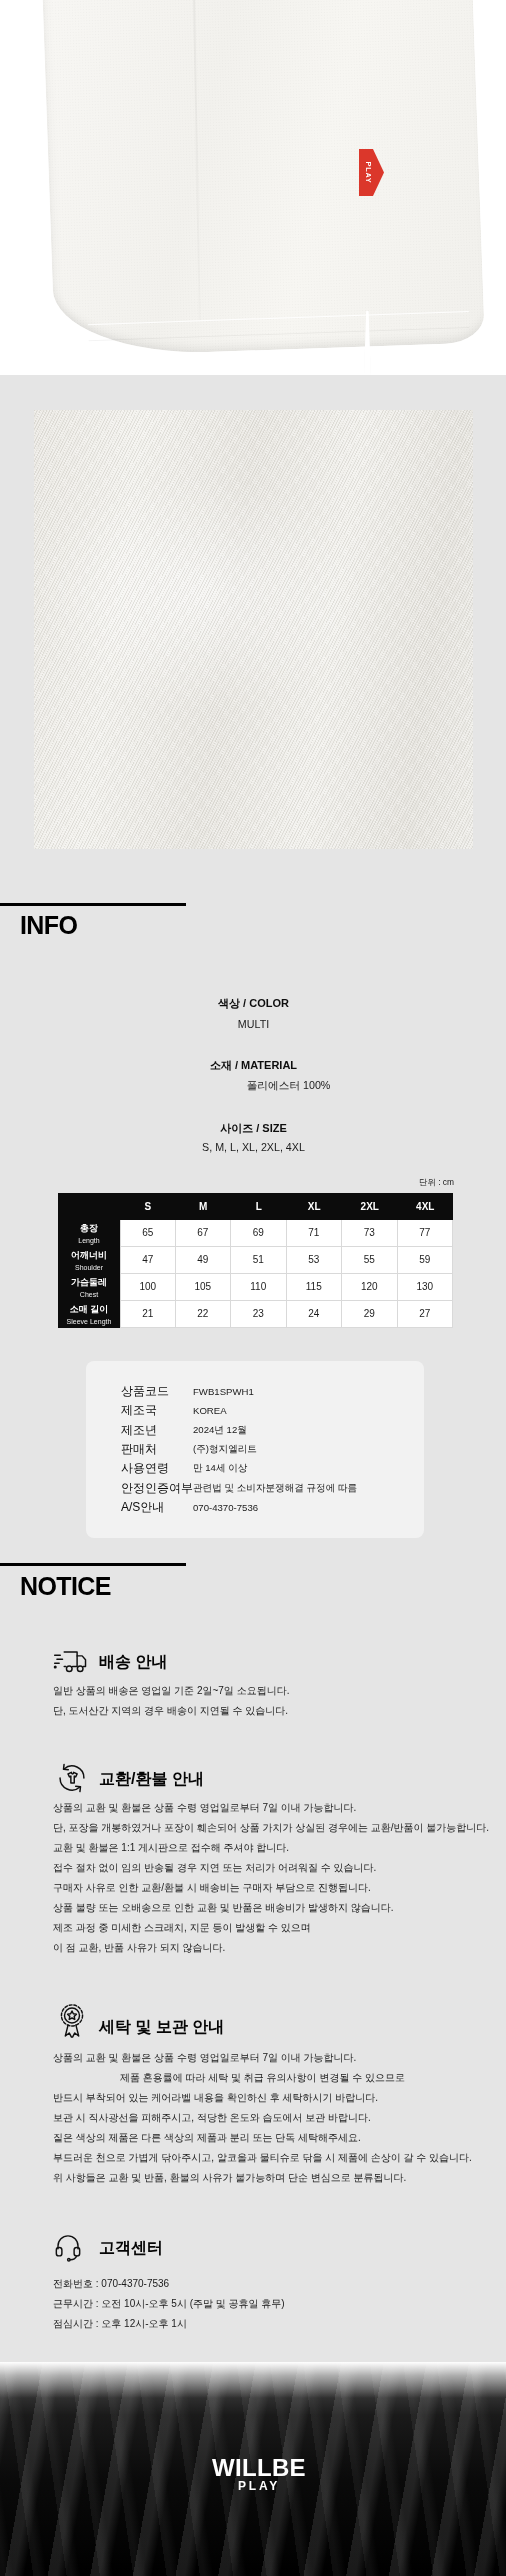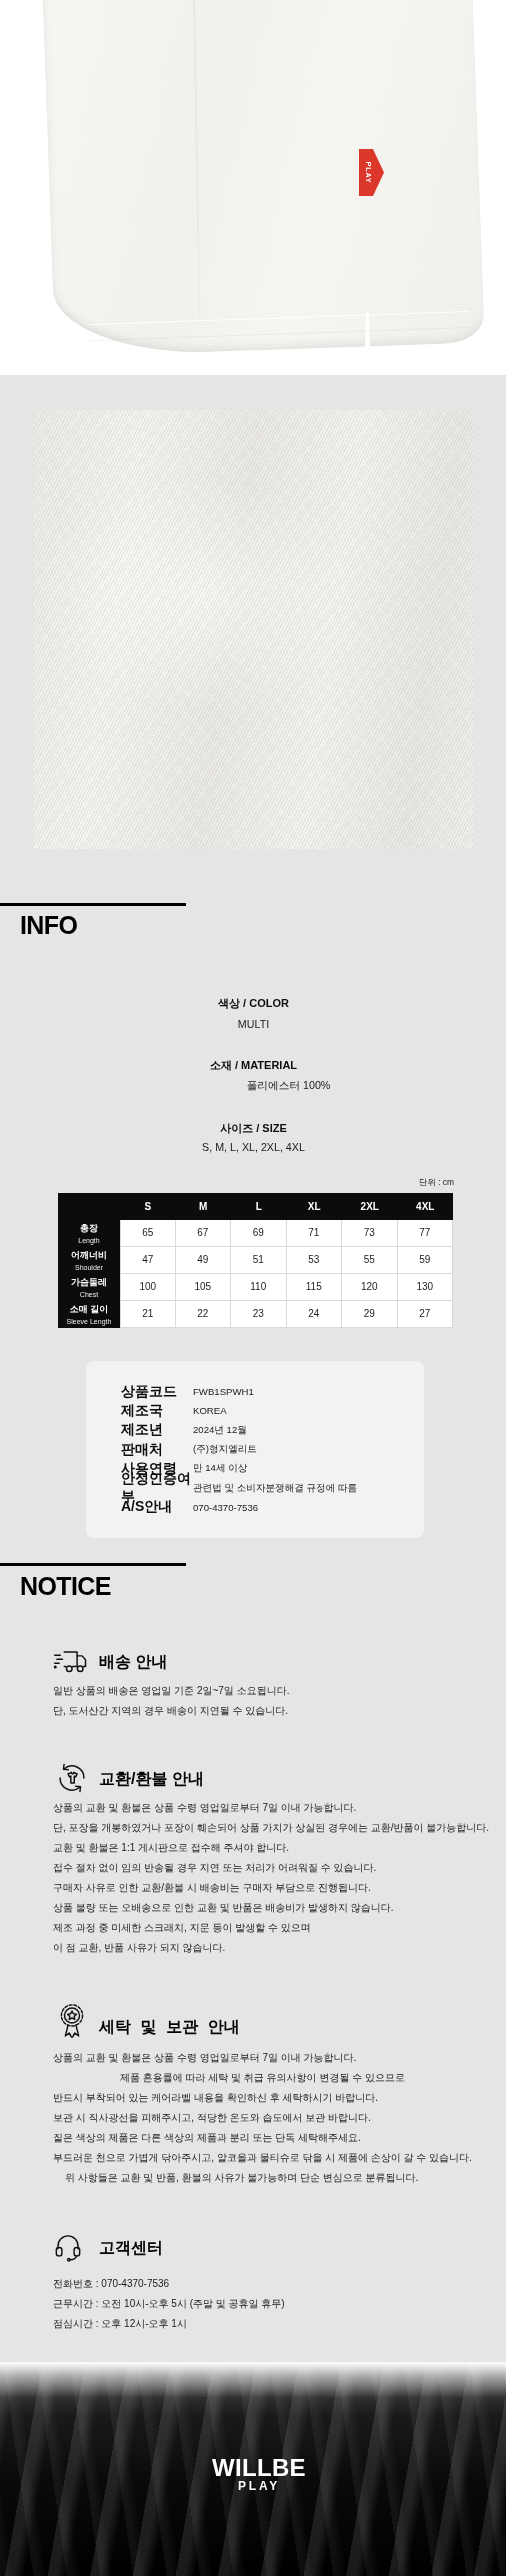--- a/index.html
+++ b/index.html
@@ -60,21 +60,21 @@
   .st-label .en { font-size:7px; font-weight:400; color:#f0f0f0; margin-top:1.1px; }
   .st-cell { background:#fff; height:27px; display:flex; align-items:center; justify-content:center;
     font-size:10px; color:#1c1c1c; border-right:0.6px solid #d9d9d9; border-bottom:0.6px solid #d9d9d9; }
   .st-cell.first { border-left:0.6px solid #d9d9d9; }
 
   
   .details-box { position:absolute; left:86px; top:1361px; width:338px; height:177px;
     background:#f2f2f2; border-radius:8px; }
   .details-rows { position:absolute; left:35px; top:21px; right:11.3px; }
   .d-row { display:flex; align-items:center; height:19.3px; }
-  .d-label { width:72px; font-size:14px; font-weight:700; color:#0e0e0e; flex:none; }
+  .d-label { width:72px; font-size:12px; font-weight:400; color:#0e0e0e; flex:none; }
   .d-value { font-size:9.6px; color:#1b1b1b; white-space:nowrap; }
 
   
   .n-icon { position:absolute; }
   .n-icon svg { stroke:#101010; fill:none; stroke-width:2.6; stroke-linecap:round; stroke-linejoin:round; }
   .n-heading { position:absolute; left:99px; font-size:16px; font-weight:800; color:#050505; }
   .n-lines { position:absolute; left:53px; font-size:10px; color:#1a1a1a; }
   .n-lines div { height:20px; line-height:20px; white-space:nowrap; }
 
   
@@ -247,29 +247,29 @@
 
   <div class="n-icon" style="left:57px; top:2002px;">
     <svg width="30" height="38" viewBox="0 0 54 68">
       <circle cx="27" cy="24" r="19" stroke-dasharray="5 3.4"></circle>
       <circle cx="27" cy="24" r="13.5"></circle>
       <path d="M27 16 L29.4 21 L35 21.8 L31 25.7 L32 31.2 L27 28.6 L22 31.2 L23 25.7 L19 21.8 L24.6 21 Z"></path>
       <path d="M20 41 L15 61 L22 55.5 L26 63"></path>
       <path d="M34 41 L39 61 L32 55.5 L28 63"></path>
     </svg>
   </div>
-  <div class="n-heading" style="top:2017px;font-family:Liberation Mono, monospace;">세탁 및 보관 안내</div>
+  <div class="n-heading" style="top:2017px;">세탁 및 보관 안내</div>
   <div class="n-lines" style="line-height:20px; top:2048px;">
     <div style="height:20px;line-height:20px;">상품의 교환 및 환불은 상품 수령 영업일로부터 7일 이내 가능합니다.</div>
     <div style="height:20px;line-height:20px;text-align:center;">제품 혼용률에 따라 세탁 및 취급 유의사항이 변경될 수 있으므로</div>
     <div style="height:20px;line-height:20px;">반드시 부착되어 있는 케어라벨 내용을 확인하신 후 세탁하시기 바랍니다.</div>
     <div style="height:20px;line-height:20px;">보관 시 직사광선을 피해주시고, 적당한 온도와 습도에서 보관 바랍니다.</div>
     <div style="height:20px;line-height:20px;">짙은 색상의 제품은 다른 색상의 제품과 분리 또는 단독 세탁해주세요.</div>
     <div style="height:20px;line-height:20px;">부드러운 천으로 가볍게 닦아주시고, 알코올과 물티슈로 닦을 시 제품에 손상이 갈 수 있습니다.</div>
-    <div style="height:20px;line-height:20px;margin-left:12px;">위 사항들은 교환 및 반품, 환불의 사유가 불가능하며 단순 변심으로 분류됩니다.</div>
+    <div style="height:20px;line-height:20px;">위 사항들은 교환 및 반품, 환불의 사유가 불가능하며 단순 변심으로 분류됩니다.</div>
   </div>
 
   <div class="n-icon" style="left:53px; top:2231px;">
     <svg width="30" height="32" viewBox="0 0 54 56">
       <path d="M9 31 V26 A18 18 0 0 1 45 26 V31"></path>
       <rect x="6" y="29" width="10" height="15" rx="4.5"></rect>
       <rect x="38" y="29" width="10" height="15" rx="4.5"></rect>
       <path d="M43 44 A13 13 0 0 1 31 51"></path>
       <circle cx="28.5" cy="51" r="2.2"></circle>
     </svg>

